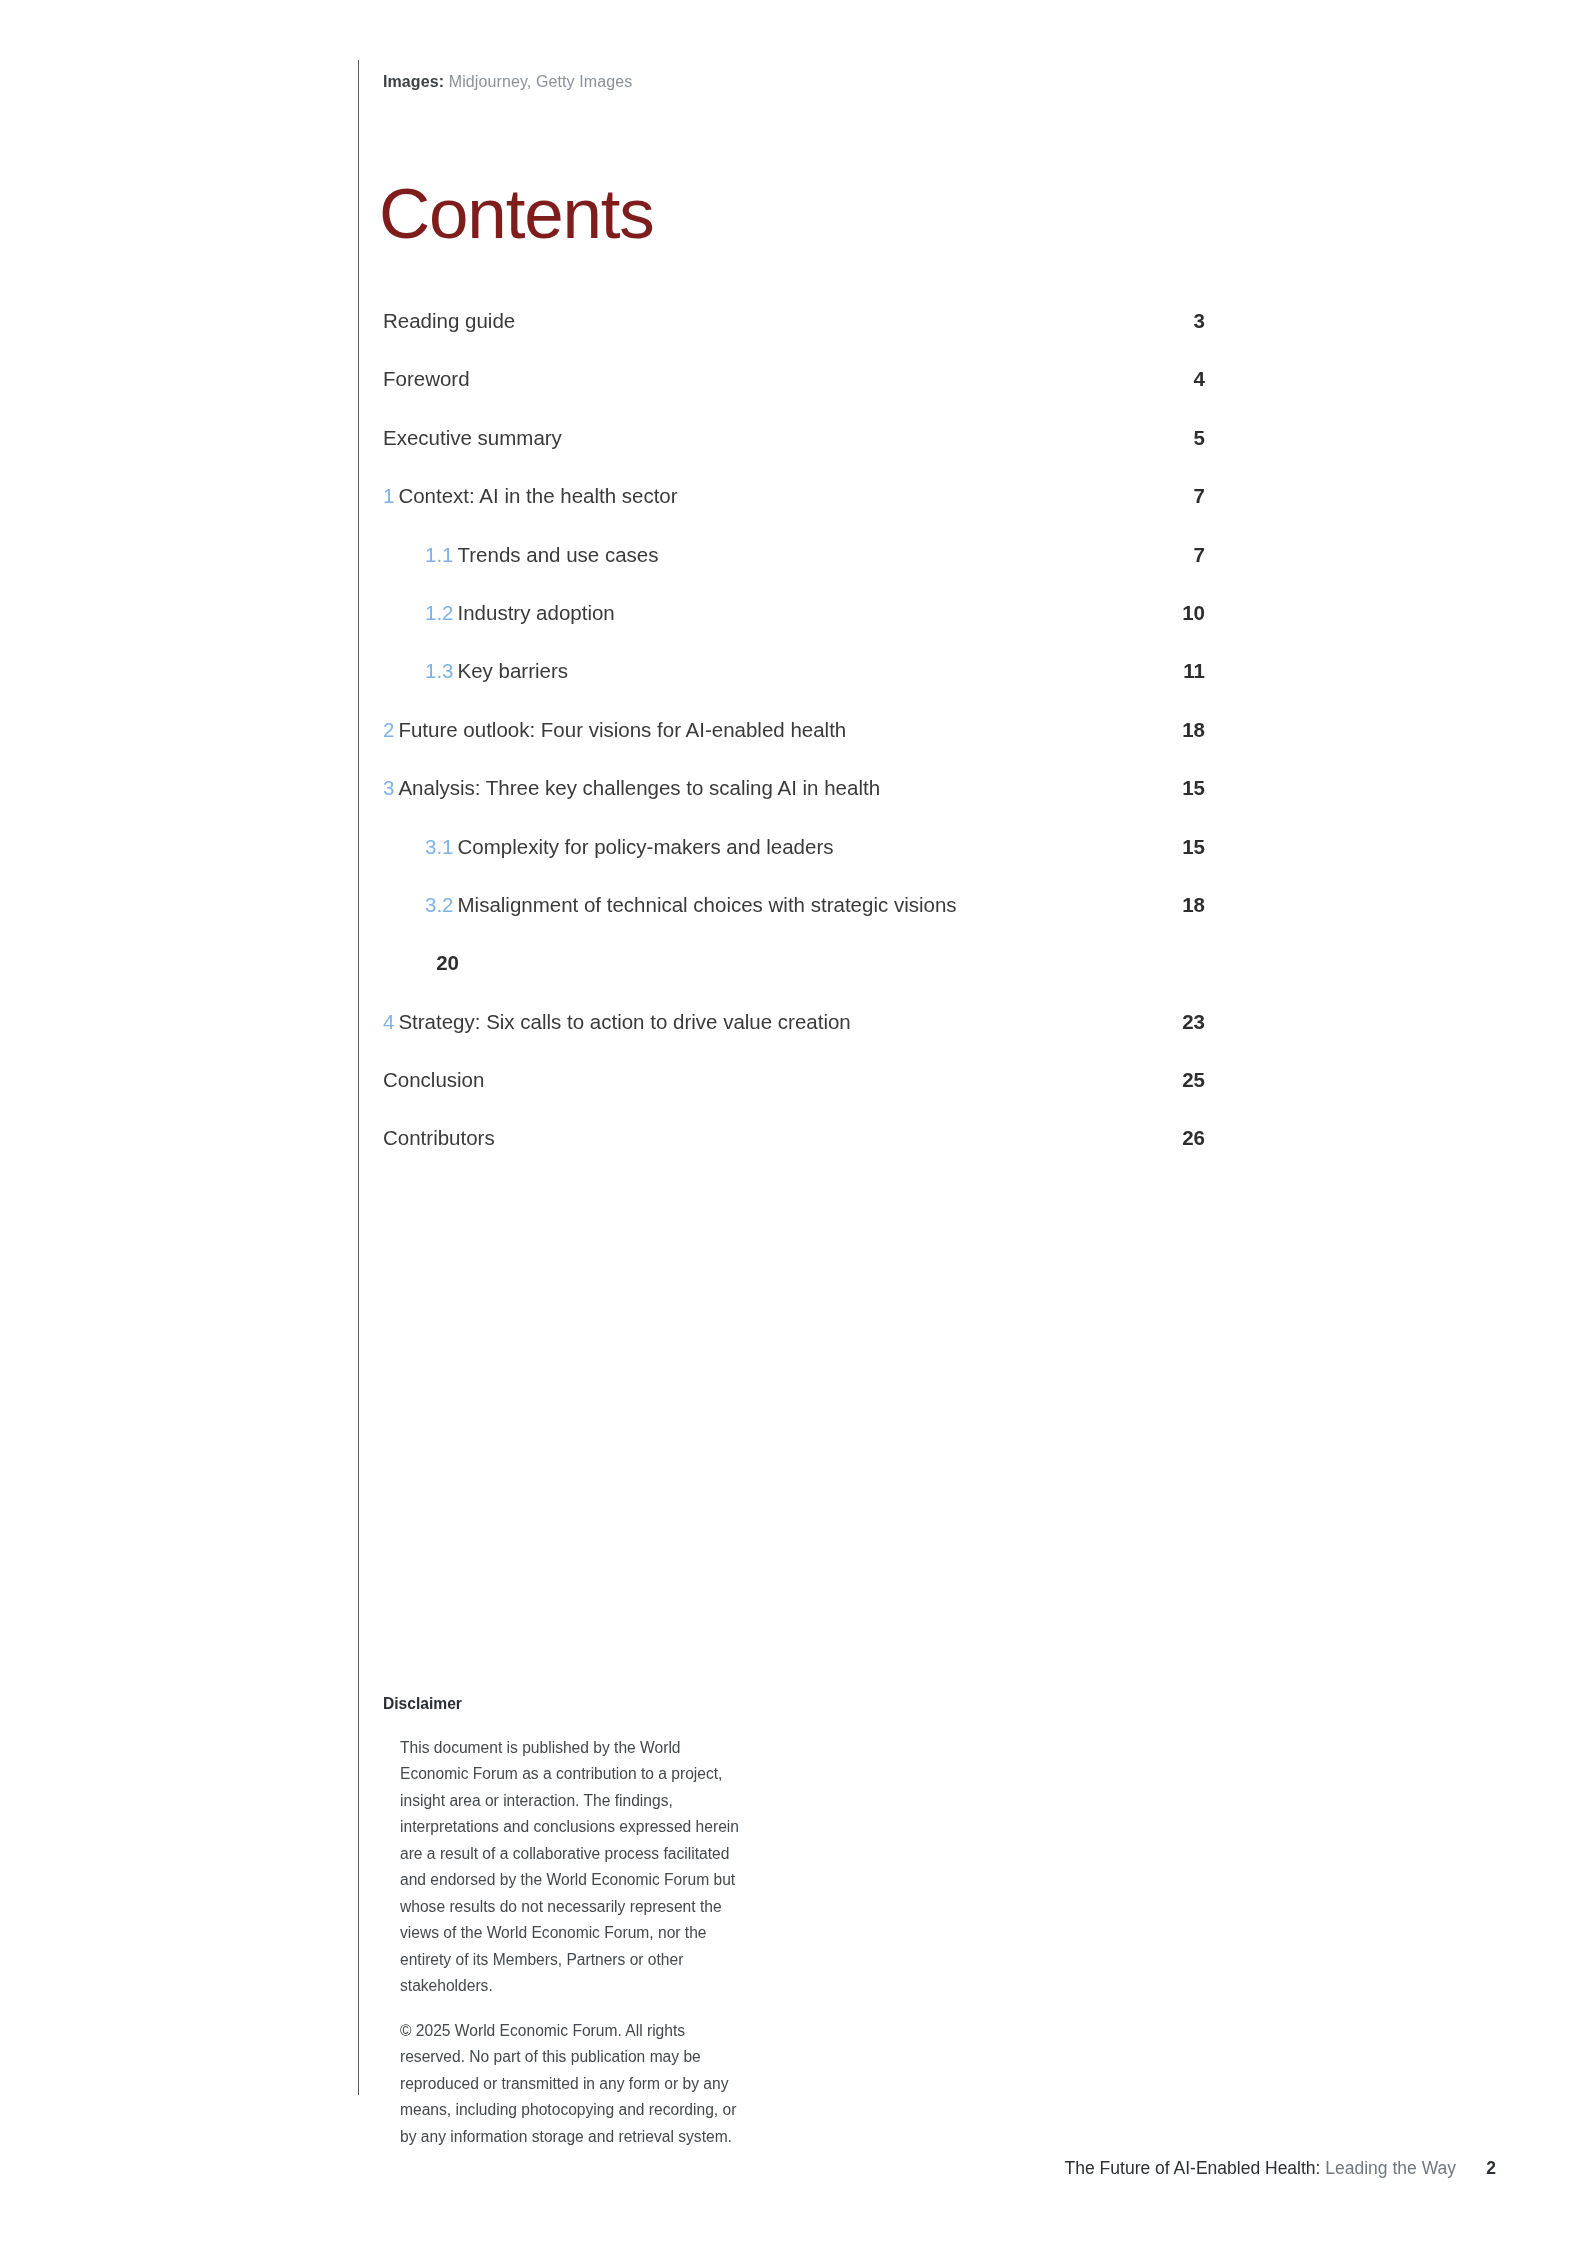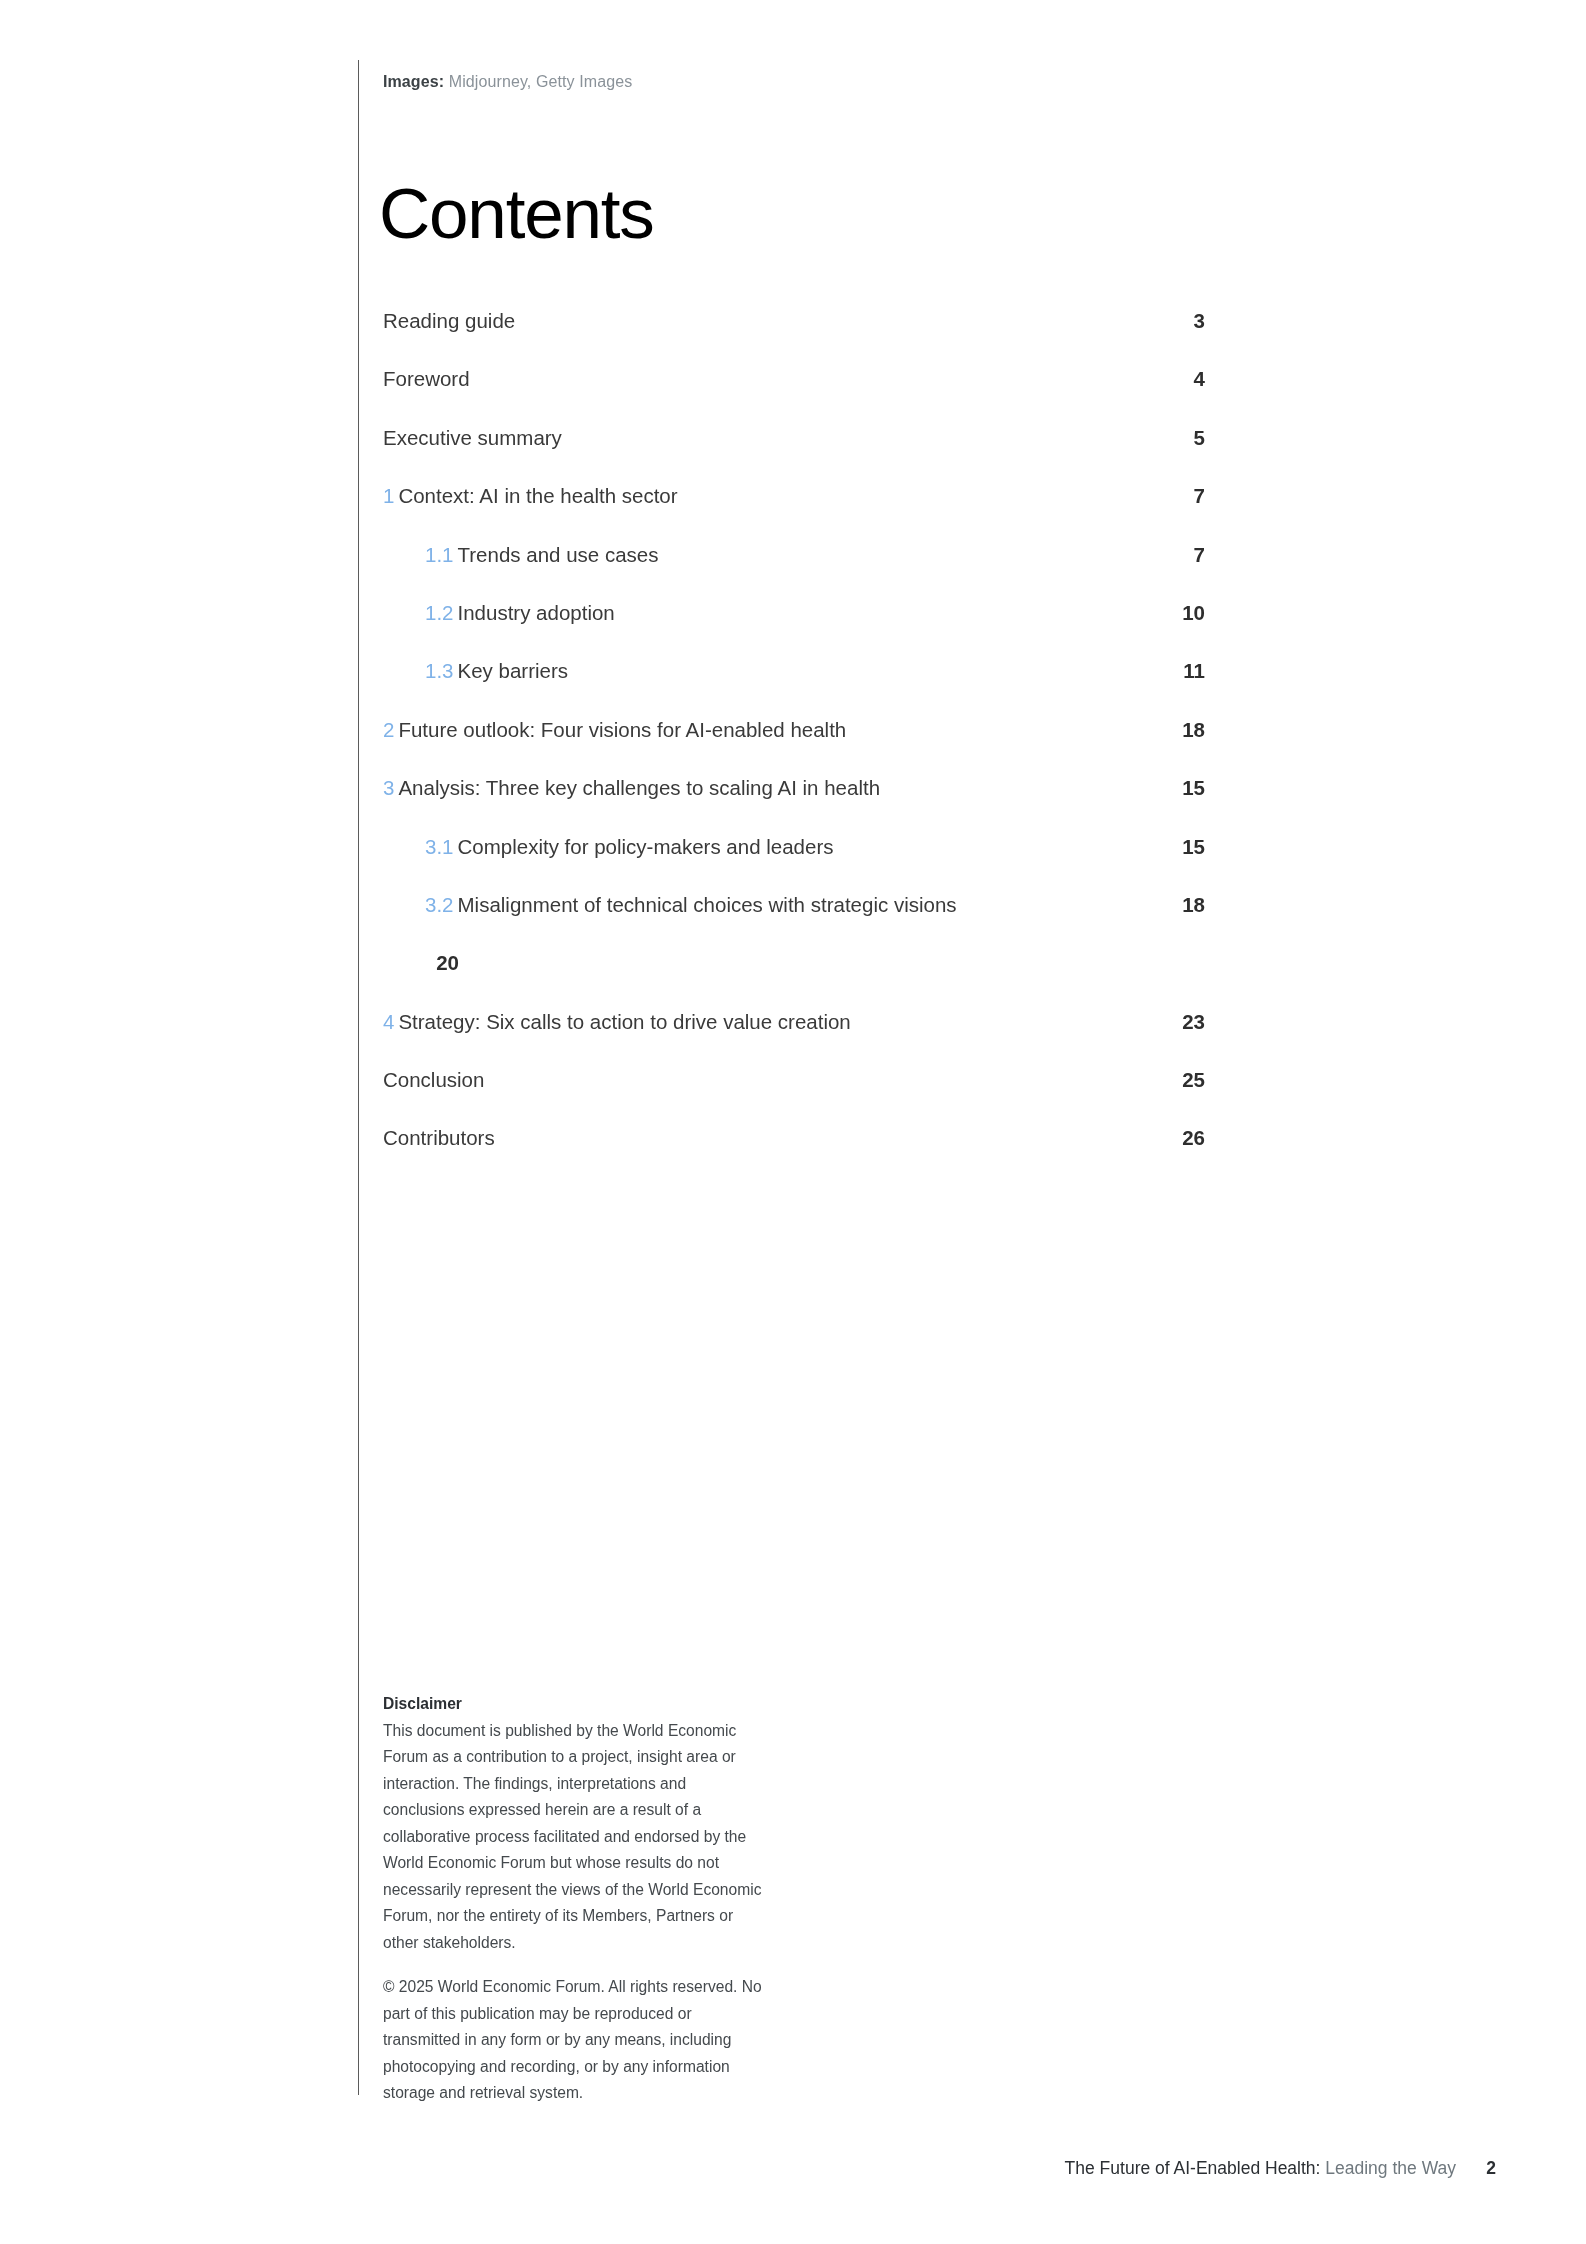--- a/index.html
+++ b/index.html
@@ -49,21 +49,21 @@
   }
 
   
   .title {
     position: absolute;
     left: 379px;
     top: 175px;
     font-size: 71px;
     line-height: 78px;
     font-weight: 400;
-    color: #000000;
+    color: #7f1d1d;
     letter-spacing: -1.2px;
   }
 
   
   .toc {
     position: absolute;
     left: 383px;
     top: 306px;
     width: 822px;
   }
@@ -112,21 +112,21 @@
     color: #44494d;
   }
   .disclaimer h4 {
     margin: 0 0 0 0;
     font-size: 15.6px;
     line-height: 26.5px;
     font-weight: 700;
     color: #2b2f33;
   }
   .disclaimer p {
-    margin: 0;
+    margin: 17px;
   }
   .disclaimer p + p {
     margin-top: 18px;
   }
 
   
   .footer {
     position: absolute;
     left: 0;
     top: 2155px;

